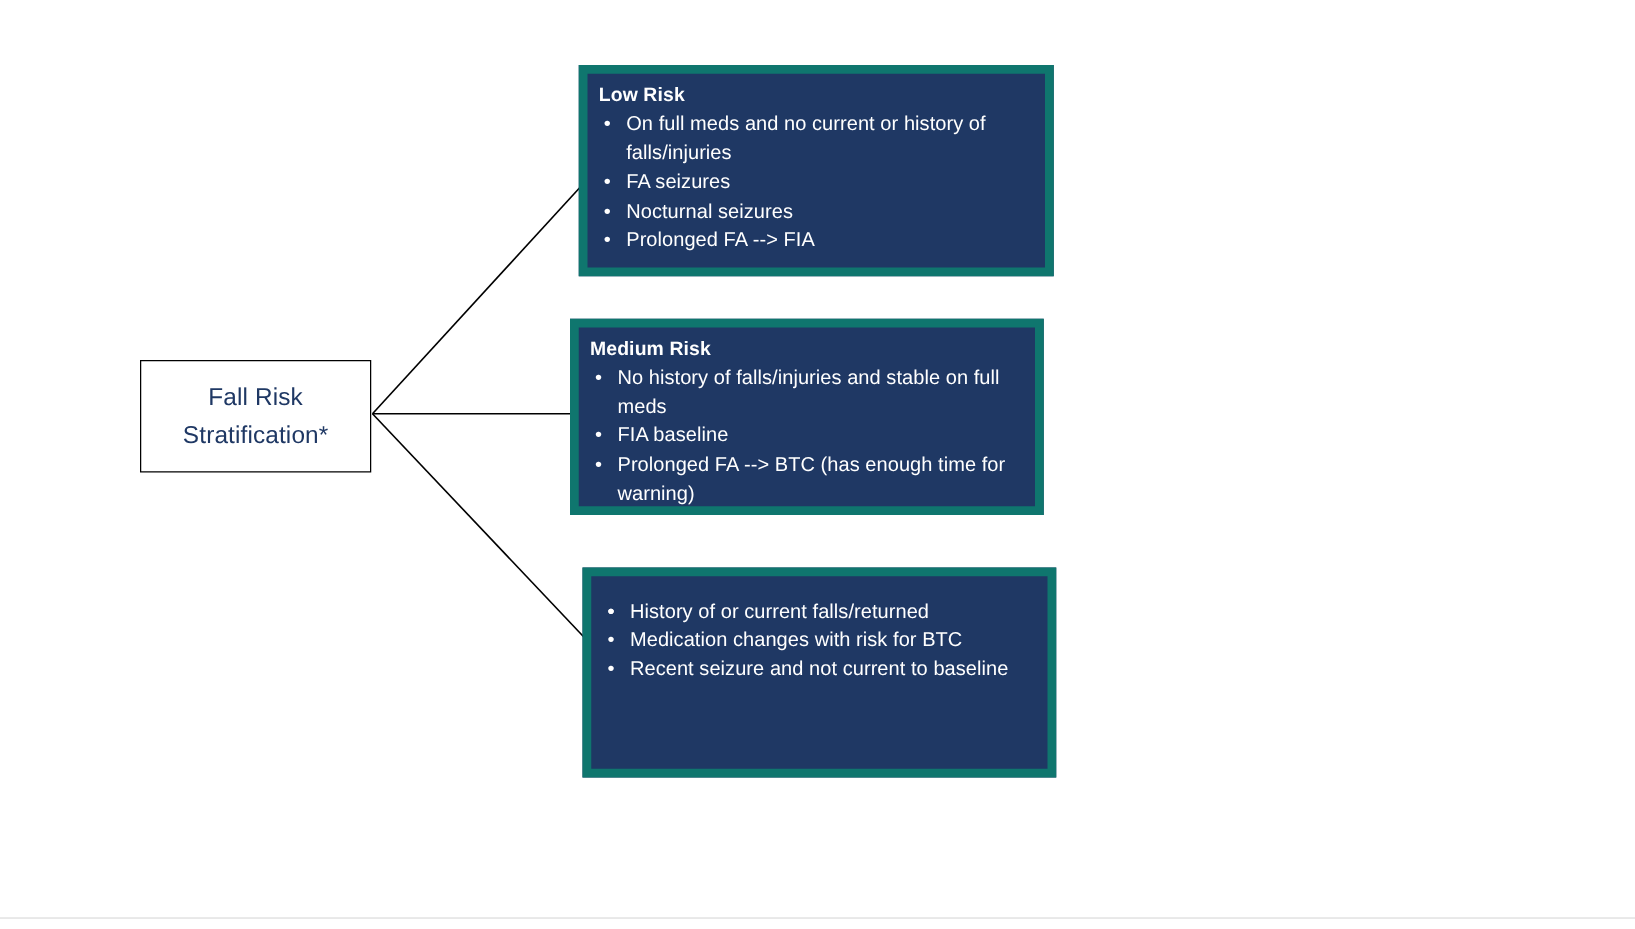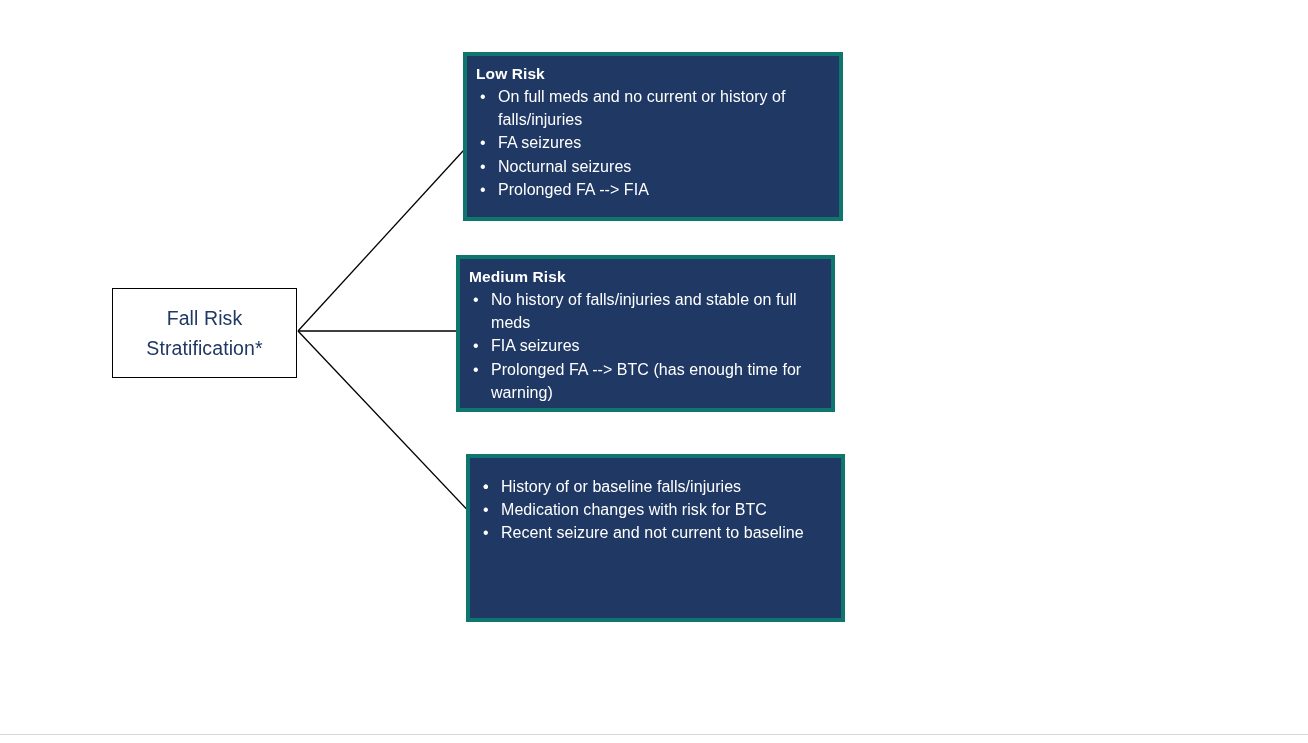--- a/index.html
+++ b/index.html
@@ -54,21 +54,21 @@
     line-height: 30px;
     white-space: pre-line;
     letter-spacing: 0.1px;
   }
 
   
   .risk-box {
     position: absolute;
     box-sizing: border-box;
     background: #1F3864;
-    border: 4px solid #0f766e;
+    border: 7px solid #0f766e;
     color: #ffffff;
     padding: 8px 10px 6px 9px;
     overflow: hidden;
   }
   .risk-title {
     font-weight: bold;
     font-size: 15.5px;
     line-height: 20px;
     margin: 0 0 1px 0;
     letter-spacing: 0.1px;
@@ -162,41 +162,41 @@
 
   <div class="risk-box" id="box-medium">
     <div class="risk-title">Medium Risk</div>
     <ul class="risk-list">
       <li>
         <span class="bullet-dot">•</span>
         <span>No history of falls/injuries and stable on full meds</span>
       </li>
       <li>
         <span class="bullet-dot">•</span>
-        <span>FIA seizures</span>
+        <span>FIA baseline</span>
       </li>
       <li>
         <span class="bullet-dot">•</span>
         <span>Prolonged FA --&gt; BTC (has enough time for warning)</span>
       </li>
       <li>
         <span class="bullet-dot">•</span>
         <span>No BTC in &gt; 6 months</span>
       </li>
     </ul>
   </div>
 
   <div class="risk-box" id="box-high">
     <ul class="risk-list">
       <li>
         <span class="bullet-dot">•</span>
       </li>
       <li>
         <span class="bullet-dot">•</span>
-        <span>History of or baseline falls/injuries</span>
+        <span>History of or current falls/returned</span>
       </li>
       <li>
         <span class="bullet-dot">•</span>
         <span>Medication changes with risk for BTC</span>
       </li>
       <li>
         <span class="bullet-dot">•</span>
         <span>Recent seizure and not current to baseline</span>
       </li>
     </ul>

